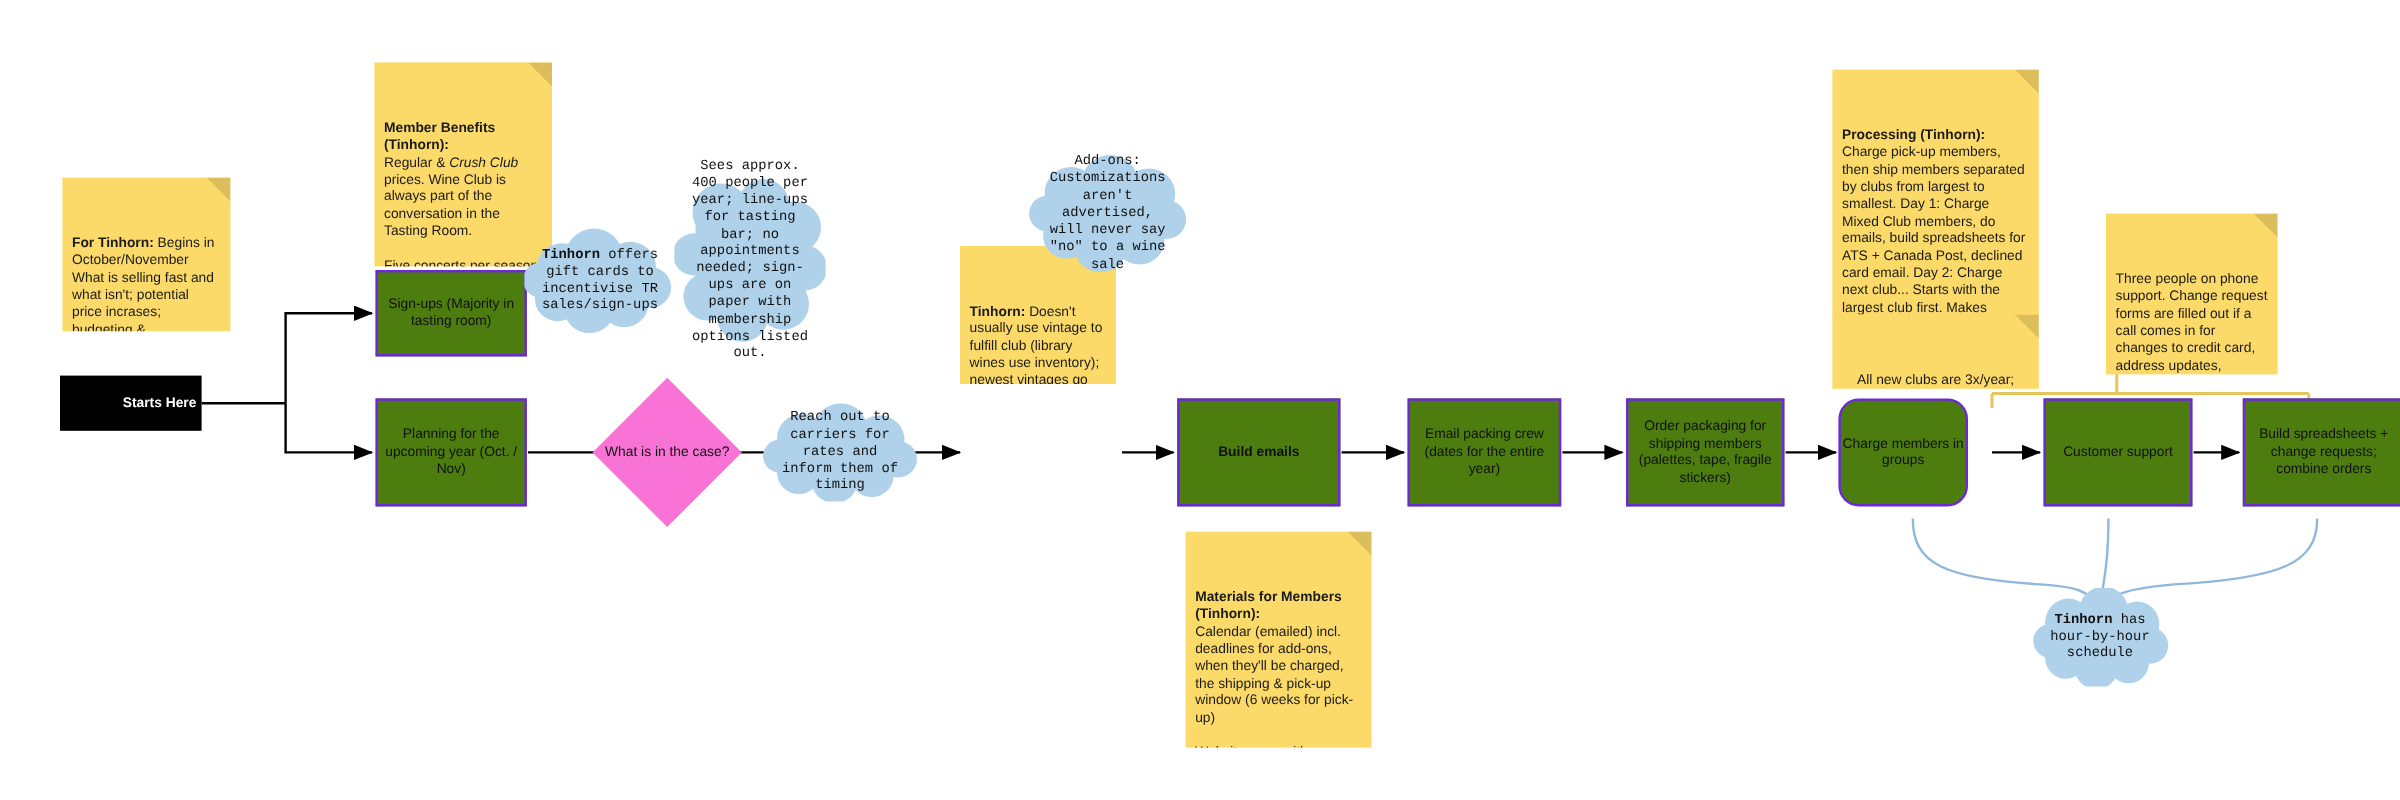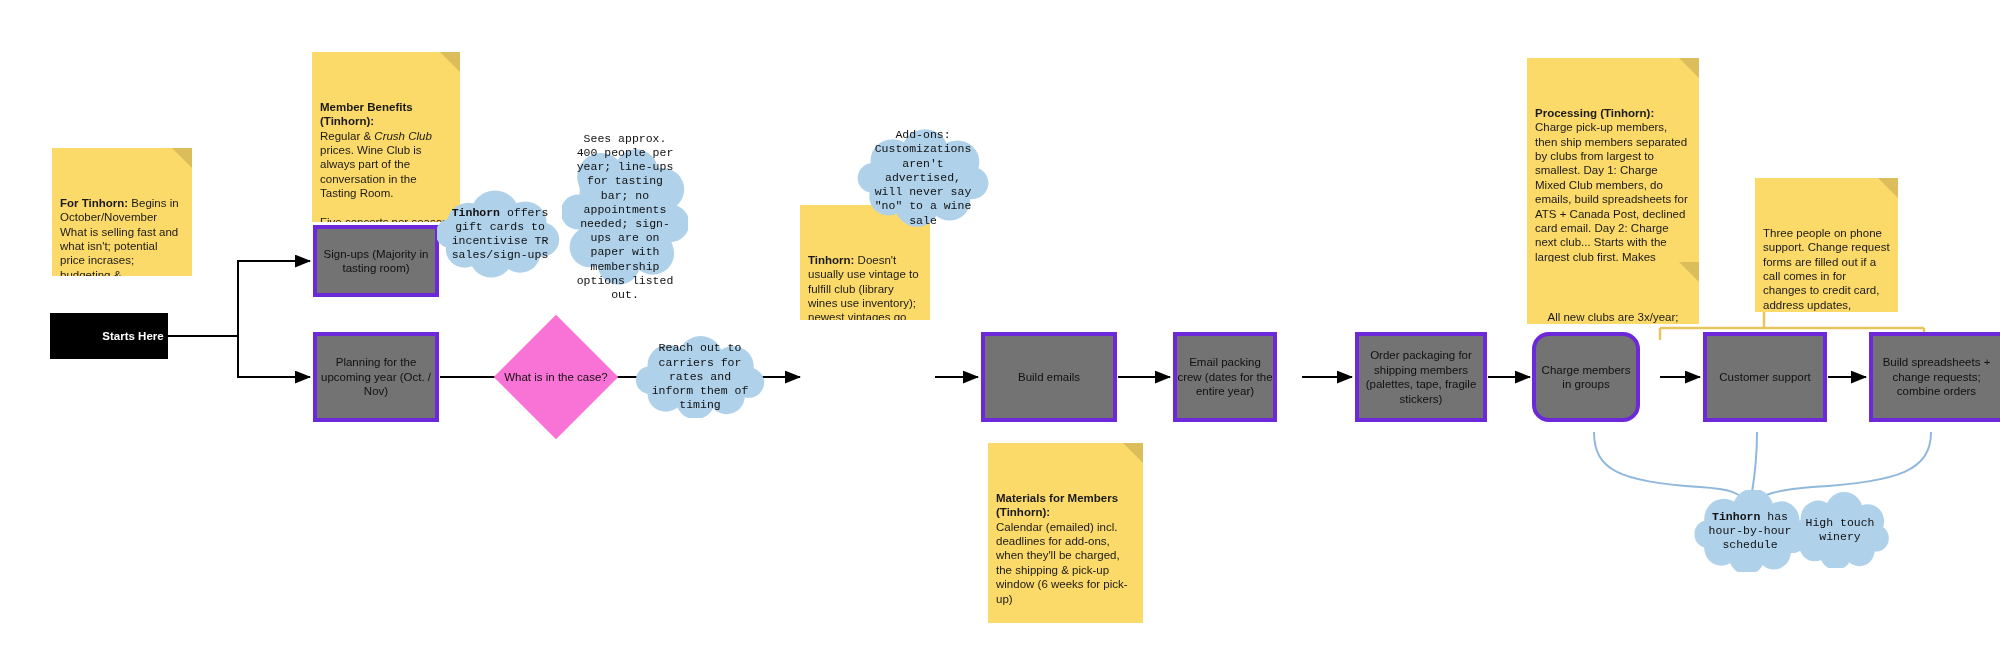--- a/index.html
+++ b/index.html
@@ -37,22 +37,22 @@
     position:absolute;
     top:0;right:0;
     width:0;height:0;
     border-left:20px solid transparent;
     border-top:20px solid rgba(0,0,0,0.13);
   }
   .note.center{text-align:center;}
 
   
   .box{
-    background:#737373;
-    border:4px solid #6d28d9;
+    background:#4d7c0f;
+    border:2px solid #6d28d9;
     display:flex;
     align-items:center;
     justify-content:center;
     text-align:center;
     font-size:11.5px;
     line-height:14.5px;
     color:#111111;
     padding:0;
     box-sizing:border-box;
   }
@@ -196,25 +196,25 @@
     <span>Sign-ups
 (Majority in tasting room)</span>
   </div>
 
   <div class="node box" style="left:313px;top:332px;width:126px;height:90px;">
     <span>Planning for the upcoming year
 (Oct. / Nov)</span>
   </div>
 
 
-  <div class="node box" style="left:981px;top:332px;width:136px;height:90px;">
+  <div class="node box" style="left:981px;top:332px;width:136px;height:90px;font-weight:bold;">
     <span>Build emails</span>
   </div>
 
-  <div class="node box" style="left:1173px;top:332px;width:104px;height:90px;">
+  <div class="node box" style="left:1173px;top:332px;width:128px;height:90px;">
     <span>Email packing crew
 (dates for the entire year)</span>
   </div>
 
   <div class="node box" style="left:1355px;top:332px;width:132px;height:90px;">
     <span>Order packaging for shipping members
 (palettes, tape, fragile stickers)</span>
   </div>
 
   <div class="node box" style="left:1532px;top:332px;width:108px;height:90px;border-radius:17px;">
@@ -313,30 +313,14 @@
         <circle cx="134" cy="98" r="28"></circle>
           <circle cx="90" cy="104" r="30"></circle>
         <circle cx="48" cy="92" r="28"></circle>
           <circle cx="26" cy="70" r="22"></circle>
         <rect x="28" y="40" width="138" height="56"></rect>
       </g>
     </svg>
     <div class="ctext"><b>Tinhorn</b><span> has hour-by-hour schedule</span></div>
   </div>
 
-  <div class="cloud" style="left:1790px;top:492px;width:100px;height:76px;">
-    <svg viewBox="0 0 170 125" preserveAspectRatio="none">
-      <g fill="#AFD1EA">
-        <circle cx="48" cy="44" r="30"></circle>
-          <circle cx="92" cy="32" r="32"></circle>
-        <circle cx="132" cy="48" r="28"></circle>
-          <circle cx="146" cy="76" r="22"></circle>
-        <circle cx="118" cy="96" r="26"></circle>
-          <circle cx="78" cy="100" r="28"></circle>
-        <circle cx="42" cy="88" r="26"></circle>
-          <circle cx="22" cy="66" r="20"></circle>
-        <rect x="24" y="38" width="124" height="56"></rect>
-      </g>
-    </svg>
-    <div class="ctext">High touch winery</div>
-  </div>
 
 </div>
 
 </body></html>

